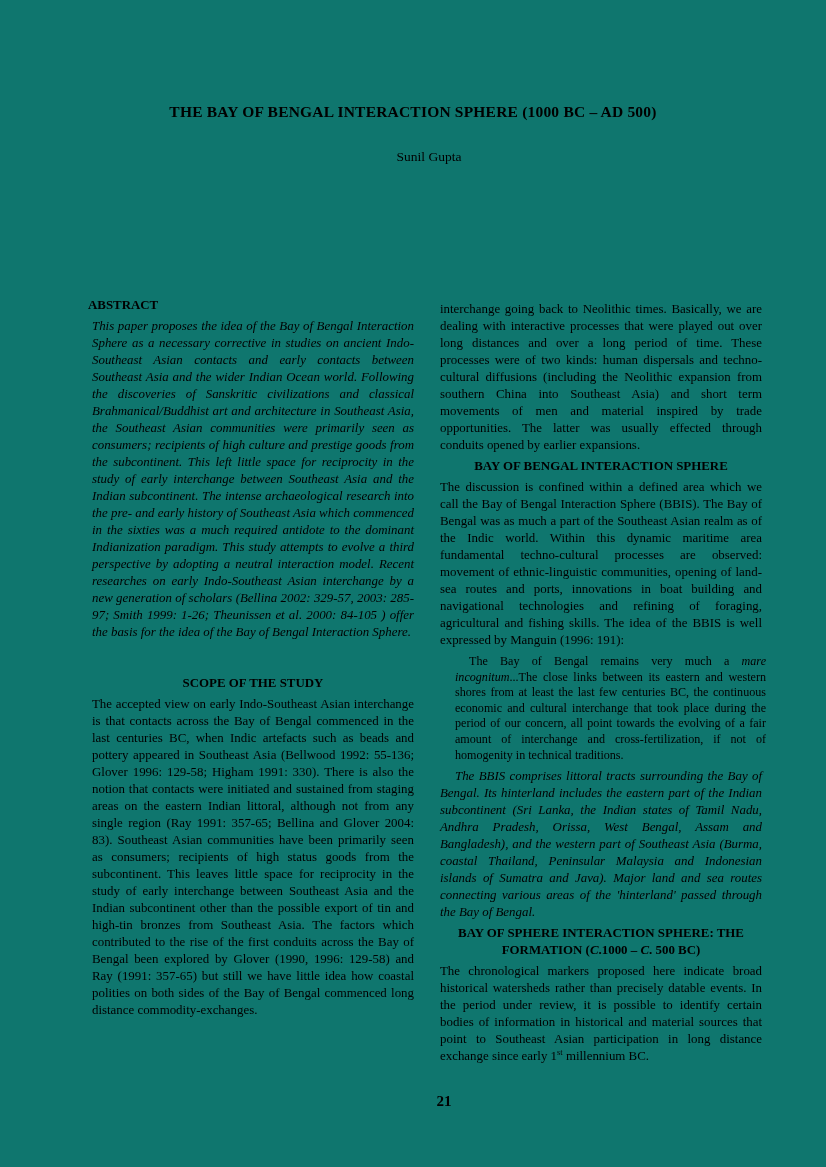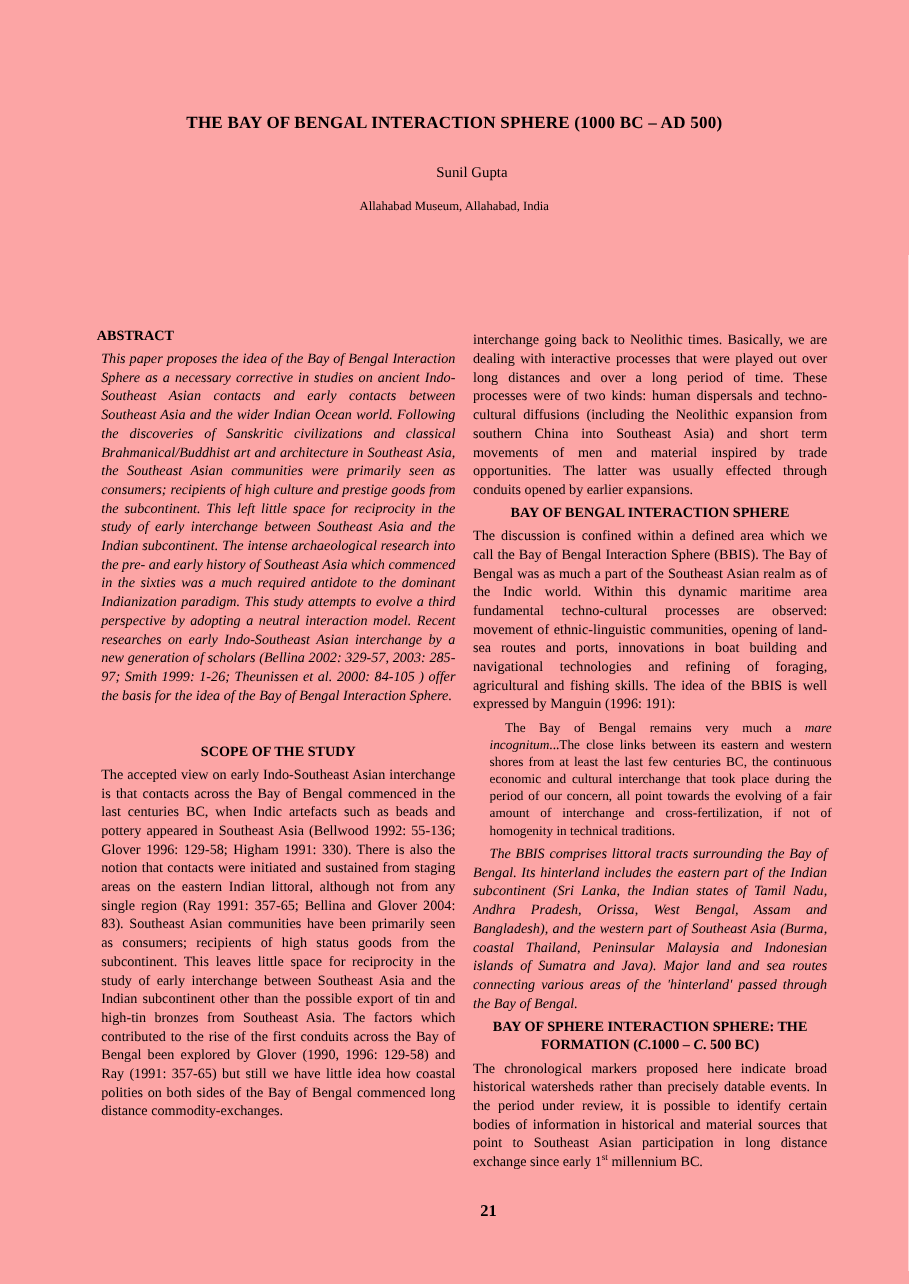--- a/index.html
+++ b/index.html
@@ -11,21 +11,21 @@
     width: 826px;
     height: 1167px;
     font-family: "Liberation Serif", serif;
     color: #000000;
     overflow: hidden;
   }
   .page {
     position: relative;
     width: 826px;
     height: 1167px;
-    background: #fca5a5;
+    background: #0f766e;
   }
   .title {
     position: absolute;
     top: 103px;
     left: 0;
     width: 100%;
     text-align: center;
     font-weight: bold;
     font-size: 15.5px;
     letter-spacing: 0.2px;
@@ -46,21 +46,21 @@
     width: 100%;
     text-align: center;
     font-size: 11.5px;
   }
   .columns {
     position: absolute;
     top: 297px;
     left: 88px;
     width: 678px;
     display: flex;
-    gap: 8px;
+    gap: 18px;
   }
   .col {
     width: 330px;
     font-size: 12.9px;
     line-height: 17px;
     text-align: justify;
   }
   .col p {
     margin: 4px;
   }
@@ -104,21 +104,20 @@
     padding-left: 31px;
   }
 </style>
 </head>
 <body>
 
 <div class="page">
 
   <div class="title">THE BAY OF BENGAL INTERACTION SPHERE (1000 BC – AD 500)</div>
   <div class="author">Sunil Gupta</div>
-  <div class="affiliation">Allahabad Museum, Allahabad, India</div>
 
   <div class="columns">
 
     <div class="col">
       <h3>ABSTRACT</h3>
       <p class="abstract">This paper proposes the idea of the Bay of Bengal Interaction Sphere as a necessary corrective in studies on ancient Indo-Southeast Asian contacts and early contacts between Southeast Asia and the wider Indian Ocean world. Following the discoveries of Sanskritic civilizations and classical Brahmanical/Buddhist art and architecture in Southeast Asia, the Southeast Asian communities were primarily seen as consumers; recipients of high culture and prestige goods from the subcontinent. This left little space for reciprocity in the study of early interchange between Southeast Asia and the Indian subcontinent. The intense archaeological research into the pre- and early history of Southeast Asia which commenced in the sixties was a much required antidote to the dominant Indianization paradigm. This study attempts to evolve a third perspective by adopting a neutral interaction model. Recent researches on early Indo-Southeast Asian interchange by a new generation of scholars (Bellina 2002: 329-57, 2003: 285-97; Smith 1999: 1-26; Theunissen et al. 2000: 84-105 ) offer the basis for the idea of the Bay of Bengal Interaction Sphere.</p>
       <h3 class="gap-large">SCOPE OF THE STUDY</h3>
       <p>The accepted view on early Indo-Southeast Asian interchange is that contacts across the Bay of Bengal commenced in the last centuries BC, when Indic artefacts such as beads and pottery appeared in Southeast Asia (Bellwood 1992: 55-136; Glover 1996: 129-58; Higham 1991: 330). There is also the notion that contacts were initiated and sustained from staging areas on the eastern Indian littoral, although not from any single region (Ray 1991: 357-65; Bellina and Glover 2004: 83). Southeast Asian communities have been primarily seen as consumers; recipients of high status goods from the subcontinent. This leaves little space for reciprocity in the study of early interchange between Southeast Asia and the Indian subcontinent other than the possible export of tin and high-tin bronzes from Southeast Asia. The factors which contributed to the rise of the first conduits across the Bay of Bengal been explored by Glover (1990, 1996: 129-58) and Ray (1991: 357-65) but still we have little idea how coastal polities on both sides of the Bay of Bengal commenced long distance commodity-exchanges.</p>
     </div>
 

